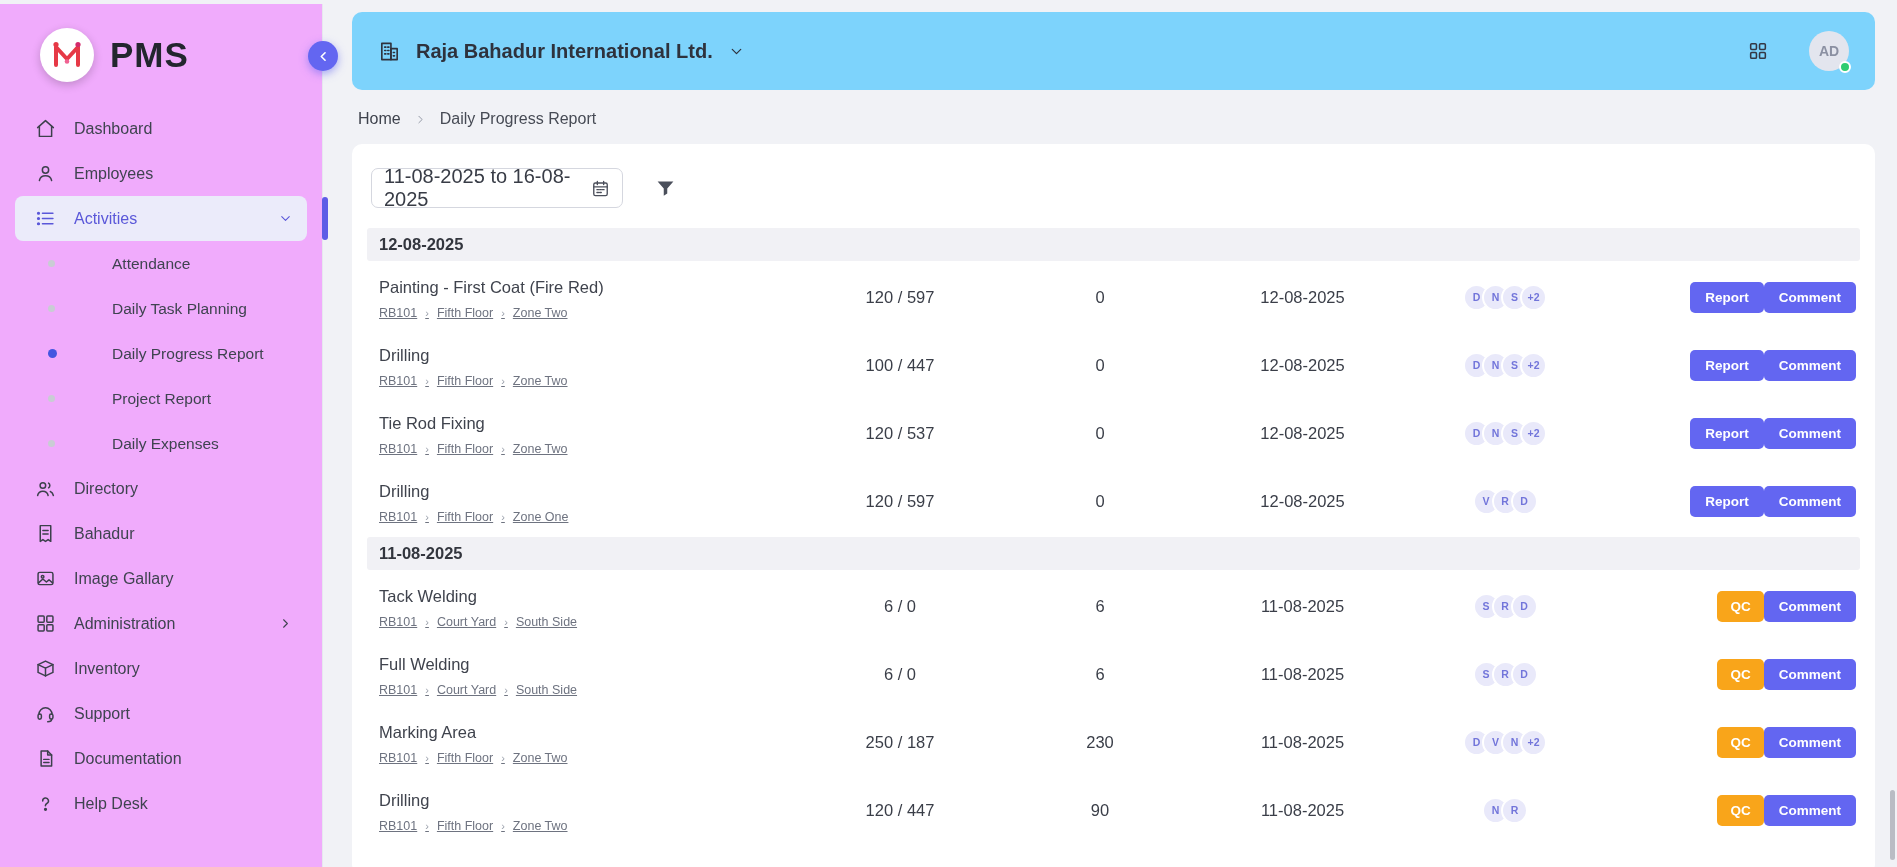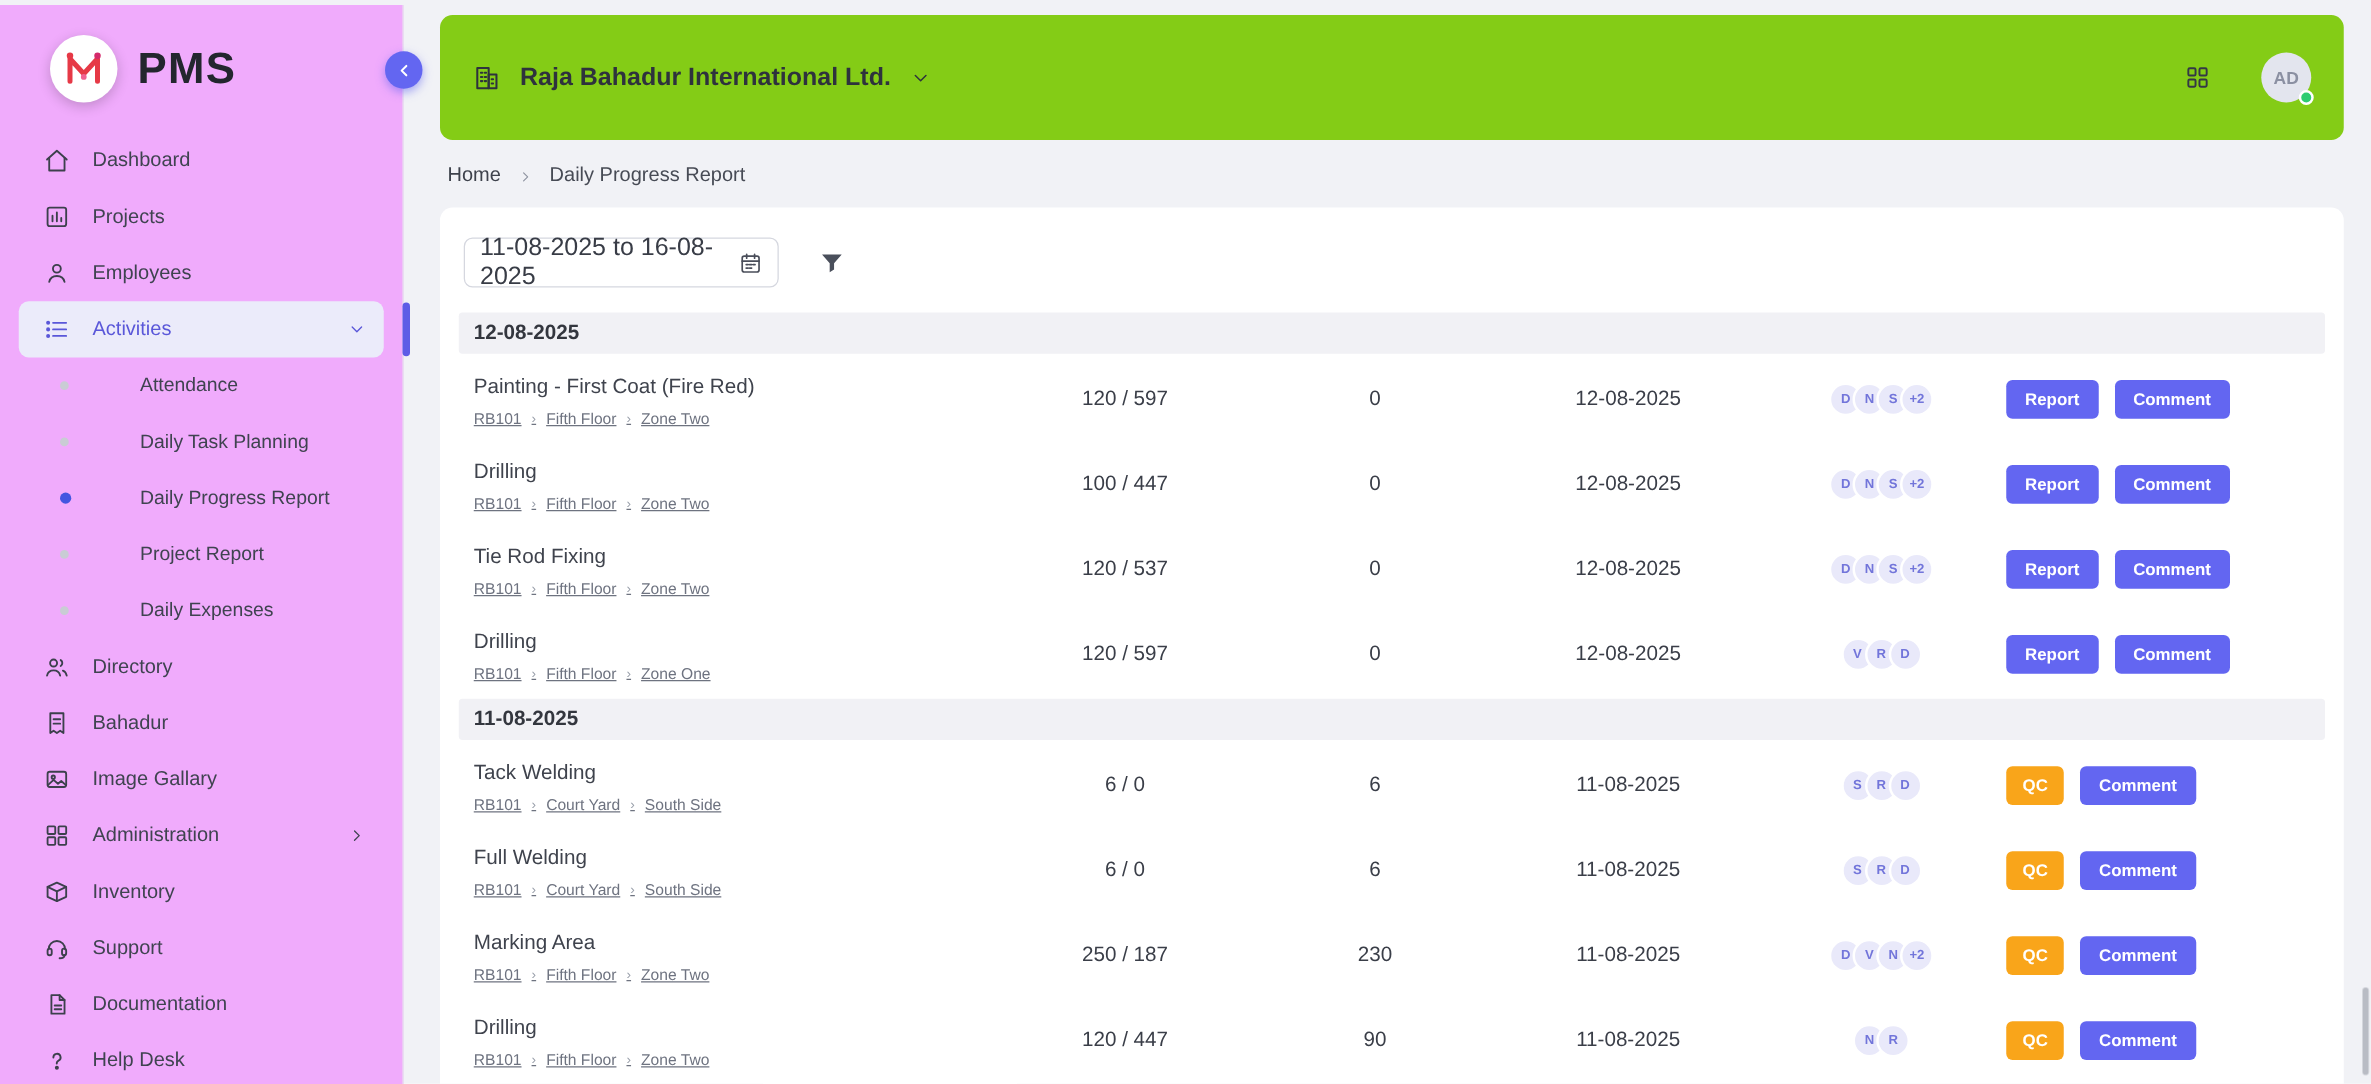--- a/index.html
+++ b/index.html
@@ -51,21 +51,21 @@
     position: fixed; left: 308px; top: 41px; width: 30px; height: 30px; border-radius: 50%;
     background: #6366f1; color: #fff; display: flex; align-items: center; justify-content: center;
     box-shadow: 0 3px 8px rgba(99,102,241,.55); cursor: pointer; z-index: 10;
   }
   .collapse-btn svg { width: 15px; height: 15px; }
 
   
   .main { margin-left: 324px; padding: 12px 22px 0 28px; }
 
   .topbar {
-    background: #84cc16; border-radius: 10px; height: 100px;
+    background: #7dd3fc; border-radius: 10px; height: 78px;
     display: flex; align-items: center; padding: 0 26px;
   }
   .company { display: flex; align-items: center; gap: 15px; font-size: 20px; font-weight: 600; color: #2e323d; cursor: pointer; }
   .company .bicon { display: flex; color: #2e323d; }
   .bicon svg { width: 23px; height: 23px; }
   .company .chev-down { display: flex; color: #2e323d; }
   .chev-down svg { width: 17px; height: 17px; }
   .topbar-right { margin-left: auto; display: flex; align-items: center; gap: 40px; }
   .grid-btn { display: flex; color: #343845; cursor: pointer; }
   .grid-btn svg { width: 22px; height: 22px; }
@@ -117,21 +117,21 @@
   .path-sep { color: #9aa0ab; font-size: 11px; line-height: 1; }
   .cell-num { text-align: center; font-size: 16.5px; color: #3a3e48; }
   .cell-team { display: flex; justify-content: center; align-items: center; }
   .chip {
     width: 27px; height: 27px; border-radius: 50%; background: #e9e9fa;
     border: 2px solid #fff; margin-left: -8px;
     display: flex; align-items: center; justify-content: center;
     font-size: 10.5px; font-weight: 700; color: #7275da; cursor: pointer;
   }
   .chip:first-child { margin-left: 0; }
-  .cell-actions { display: flex; justify-content: flex-start; gap: 13px; padding-right: 4px; }
+  .cell-actions { display: flex; justify-content: flex-end; gap: 0; padding-right: 4px; }
   .btn {
     border: none; border-radius: 5px; color: #fff; font-size: 13.5px; font-weight: 600;
     padding: 8px 15px; cursor: pointer; font-family: inherit;
   }
   .btn-report, .btn-comment { background: #6366f1; }
   .btn-qc { background: #f9a51a; padding: 8px 13px; font-weight: 700; }
 
   .scroll-thumb {
     position: fixed; right: 2px; top: 790px; width: 5px; height: 70px;
     background: #b9bcc4; border-radius: 3px;
@@ -158,29 +158,20 @@
           <svg viewBox="0 0 24 24" width="21" height="21" fill="none" stroke="currentColor" stroke-width="1.7" stroke-linecap="round" stroke-linejoin="round">
             <path d="M3 11l9-8 9 8"></path>
             <path d="M5 9.5V21h14V9.5"></path>
           </svg>
         </span>
         <span>Dashboard</span>
       </div>
       <div class="nav-item">
         <span class="nicon">
           <svg viewBox="0 0 24 24" width="21" height="21" fill="none" stroke="currentColor" stroke-width="1.7" stroke-linecap="round" stroke-linejoin="round">
-            <rect x="3.5" y="3.5" width="17" height="17" rx="2"></rect>
-            <path d="M8 16v-5M12 16V8M16 16v-3"></path>
-          </svg>
-        </span>
-        <span>Projects</span>
-      </div>
-      <div class="nav-item">
-        <span class="nicon">
-          <svg viewBox="0 0 24 24" width="21" height="21" fill="none" stroke="currentColor" stroke-width="1.7" stroke-linecap="round" stroke-linejoin="round">
             <circle cx="12" cy="8" r="3.6"></circle>
             <path d="M5 20c.8-3.6 3.7-5.4 7-5.4s6.2 1.8 7 5.4"></path>
           </svg>
         </span>
         <span>Employees</span>
       </div>
       <div class="nav-item active">
         <span class="nicon">
           <svg viewBox="0 0 24 24" width="21" height="21" fill="none" stroke="currentColor" stroke-width="1.7" stroke-linecap="round" stroke-linejoin="round">
             <path d="M8.5 6h12M8.5 12h12M8.5 18h12"></path>

